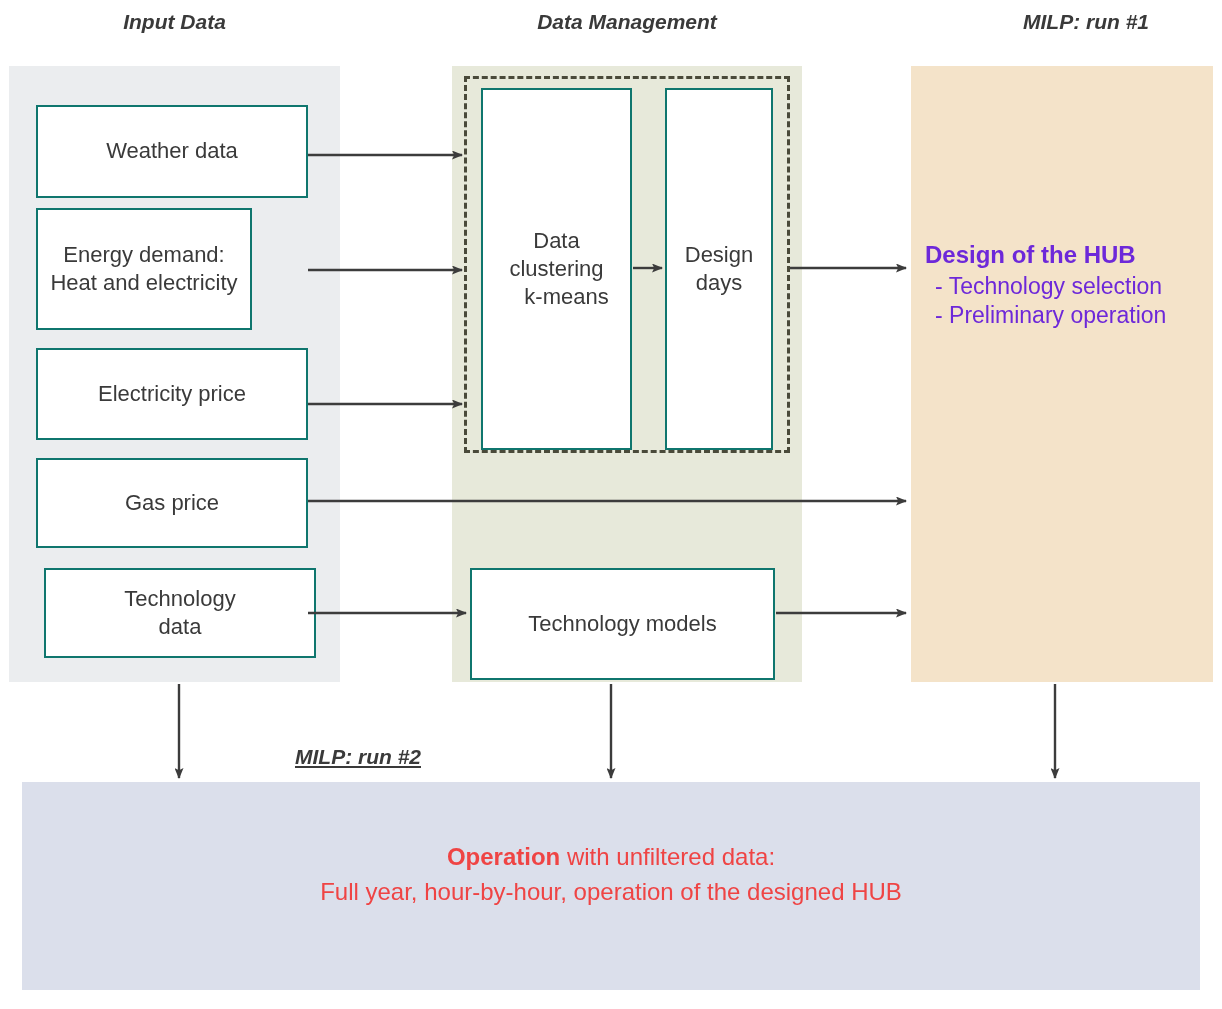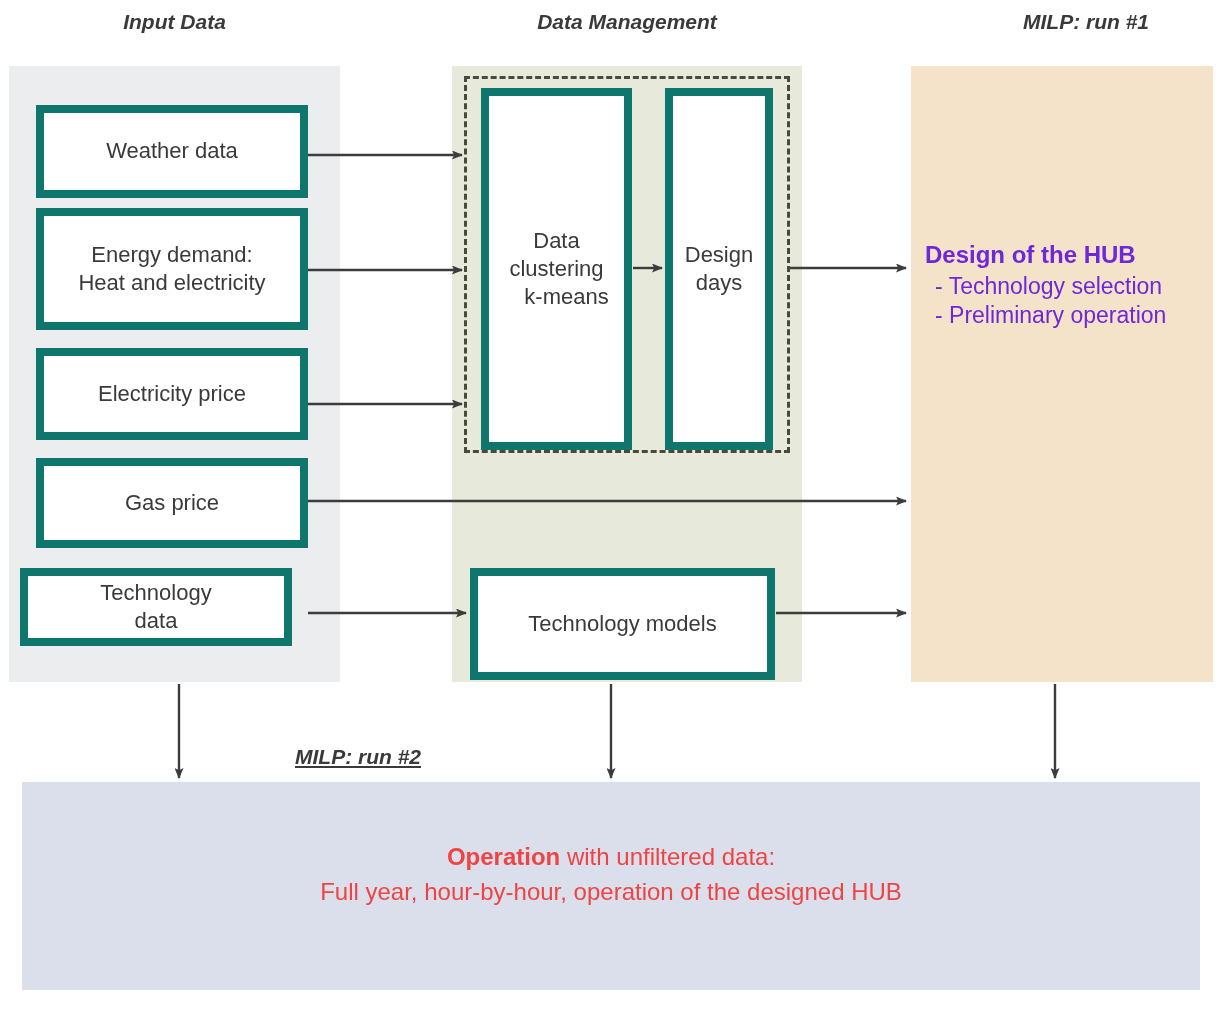--- a/index.html
+++ b/index.html
@@ -24,21 +24,21 @@
 
   .panel{position:absolute;}
   .panel-gray{background:#ebedef;}
   .panel-green{background:#e7e9da;}
   .panel-tan{background:#f4e3c9;}
   .panel-blue{background:#dbdfeb;}
 
   .wbox{
     position:absolute;
     background:#ffffff;
-    border:8px solid #0f766e;
+    border:2px solid #0f766e;
     box-sizing:border-box;
     display:flex;
     align-items:center;
     justify-content:center;
     text-align:center;
     font-size:22px;
     color:#3a3a3a;
     line-height:1.28;
     padding:2px 6px;
   }
@@ -88,31 +88,31 @@
   <div class="panel panel-gray" style="left:9px;top:66px;width:331px;height:616px;"></div>
   <div class="panel panel-green" style="left:452px;top:66px;width:350px;height:616px;"></div>
   <div class="panel panel-tan" style="left:911px;top:66px;width:302px;height:616px;"></div>
   <div class="panel panel-blue" style="left:22px;top:782px;width:1178px;height:208px;"></div>
 
   <div class="col-title" style="left:258px;top:745px;width:200px;text-decoration:underline;">MILP: run #2</div>
 
   <div class="wbox" style="left:36px;top:105px;width:272px;height:93px;">
     <span class="vtxt">Weather data</span>
   </div>
-  <div class="wbox" style="left:36px;top:208px;width:272px;height:122px;">
+  <div class="wbox" style="left:36px;top:208px;width:216px;height:122px;">
     <span class="vtxt">Energy demand:
 Heat and electricity</span>
   </div>
   <div class="wbox" style="left:36px;top:348px;width:272px;height:92px;">
     <span class="vtxt">Electricity price</span>
   </div>
   <div class="wbox" style="left:36px;top:458px;width:272px;height:90px;">
     <span class="vtxt">Gas price</span>
   </div>
-  <div class="wbox" style="left:20px;top:568px;width:272px;height:78px;">
+  <div class="wbox" style="left:44px;top:568px;width:272px;height:90px;">
     <span class="vtxt">Technology
 data</span>
   </div>
 
   <div class="dashbox" style="left:464px;top:76px;width:326px;height:377px;"></div>
 
   <div class="wbox" style="left:481px;top:88px;width:151px;height:362px;flex-direction:column;">
     <span>Data</span>
     <span>clustering</span>
     <span class="ital">k-means</span>

